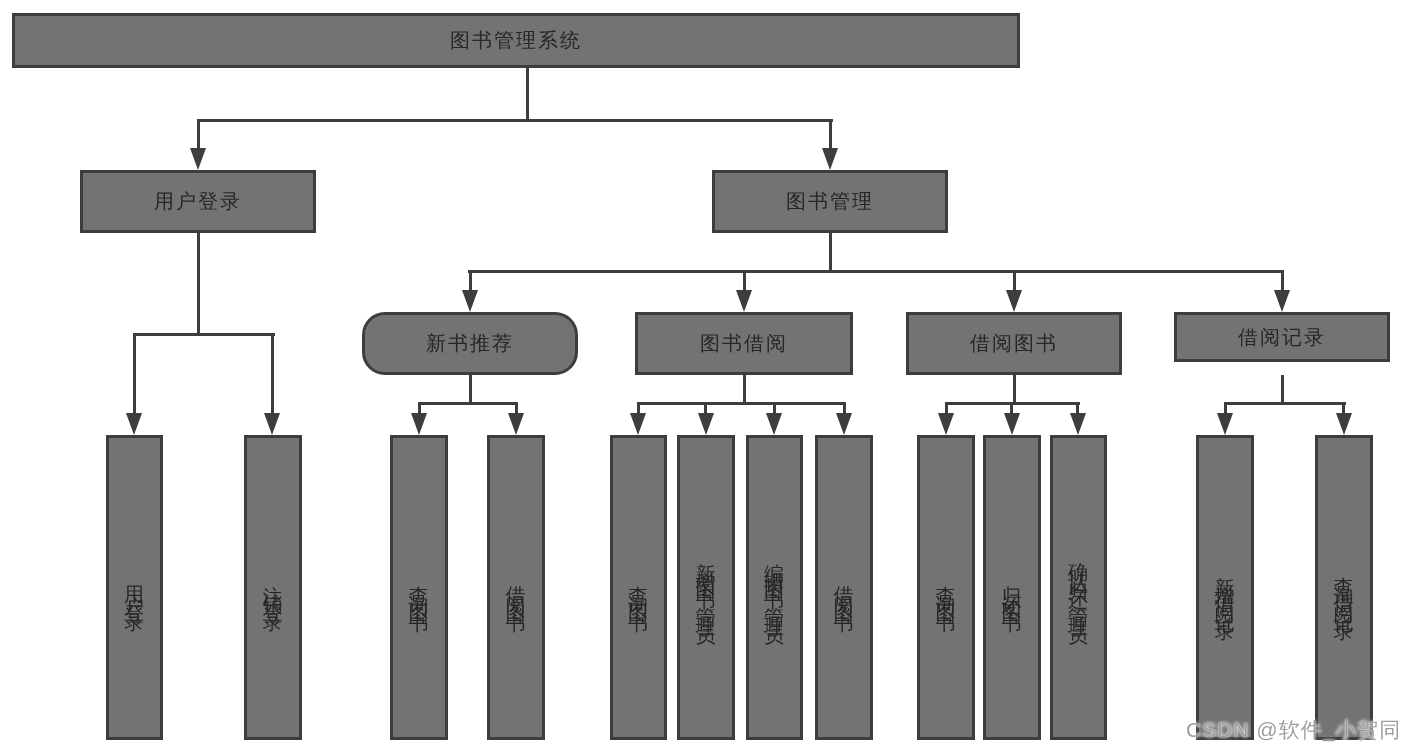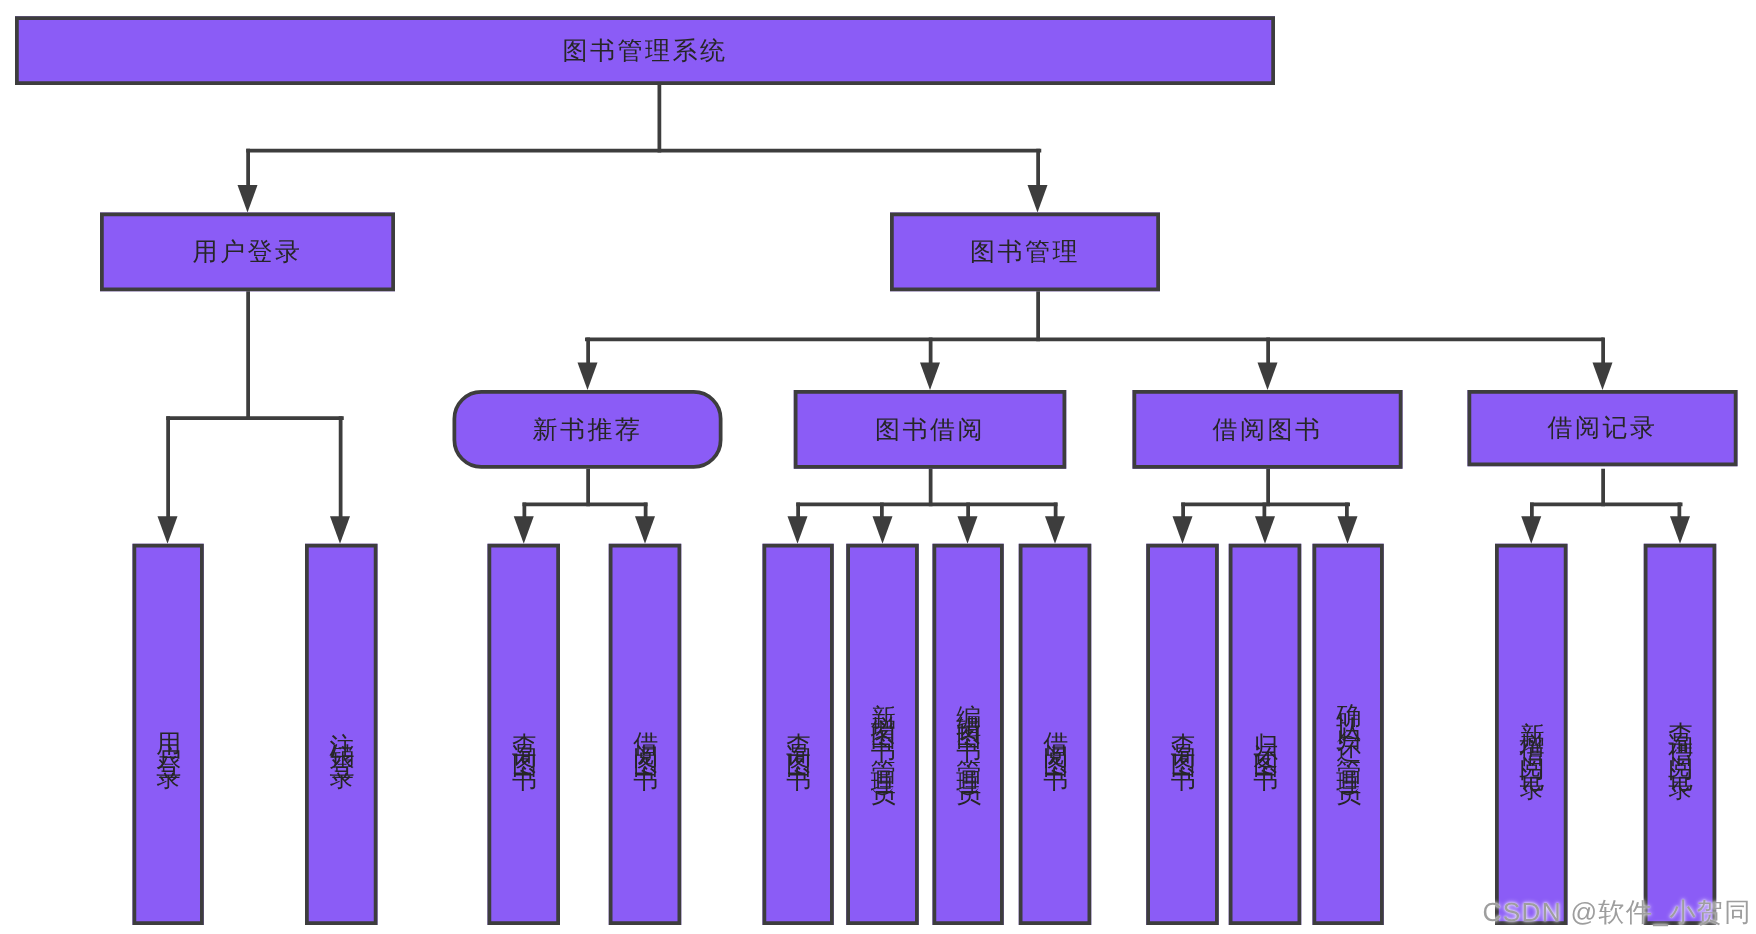--- a/index.html
+++ b/index.html
@@ -2,21 +2,21 @@
 <html><head>
 <meta charset="utf-8">
 <style>
   html,body { margin:0; padding:0; background:#ffffff; }
   .stage {
     position:relative; width:1405px; height:747px; background:#ffffff;
     font-family:"Liberation Sans", sans-serif; overflow:hidden;
   }
   .box {
     position:absolute; box-sizing:border-box;
-    border:3px solid #3d3d3d; background:#8b5cf6;
+    border:3px solid #3d3d3d; background:#737373;
     display:flex; align-items:center; justify-content:center;
     color:#262626; font-size:20px;
   }
   .hbox { letter-spacing:2px; }
   .leaf { }
   .vtext {
     writing-mode:vertical-rl; text-orientation:mixed;
     letter-spacing:9px; line-height:1.1; white-space:nowrap;
   }
   .lv { position:absolute; width:3px; background:#3d3d3d; }
@@ -44,21 +44,21 @@
   <div class="lv" style="left:526px; top:68px; height:54px;"></div>
   <div class="lh" style="left:197px; top:119px; width:636px;"></div>
   <div class="lv" style="left:197px; top:119px; height:32px;"></div>
   <div class="arrow" style="left:190px; top:148px;"></div>
   <div class="lv" style="left:829px; top:119px; height:32px;"></div>
   <div class="arrow" style="left:822px; top:148px;"></div>
 
   <div class="box hbox" style="left:80px; top:170px; width:236px; height:63px;">
     <span>用户登录</span>
   </div>
-  <div class="box hbox" style="left:712px; top:170px; width:216px; height:63px;">
+  <div class="box hbox" style="left:712px; top:170px; width:236px; height:63px;">
     <span>图书管理</span>
   </div>
 
   <div class="lv" style="left:197px; top:233px; height:103px;"></div>
   <div class="lh" style="left:133px; top:333px; width:142px;"></div>
   <div class="lv" style="left:133px; top:333px; height:84px;"></div>
   <div class="arrow" style="left:126px; top:413px;"></div>
   <div class="lv" style="left:271px; top:333px; height:84px;"></div>
   <div class="arrow" style="left:264px; top:413px;"></div>
 
@@ -75,21 +75,21 @@
 
   <div class="box hbox" style="left:362px; top:312px; width:216px; height:63px;border-radius:23px;">
     <span>新书推荐</span>
   </div>
   <div class="box hbox" style="left:635px; top:312px; width:218px; height:63px;align-items:center;">
     <span>图书借阅</span>
   </div>
   <div class="box hbox" style="left:906px; top:312px; width:216px; height:63px;">
     <span>借阅图书</span>
   </div>
-  <div class="box hbox" style="left:1174px; top:312px; width:216px; height:61px;font-family:Liberation Mono, monospace;">
+  <div class="box hbox" style="left:1174px; top:312px; width:216px; height:50px;font-family:Liberation Mono, monospace;">
     <span>借阅记录</span>
   </div>
 
   <div class="lv" style="left:469px; top:375px; height:30px;"></div>
   <div class="lh" style="left:418px; top:402px; width:100px;"></div>
   <div class="lv" style="left:418px; top:402px; height:16px;"></div>
   <div class="arrow" style="left:411px; top:413px;"></div>
   <div class="lv" style="left:515px; top:402px; height:16px;"></div>
   <div class="arrow" style="left:508px; top:413px;"></div>
 

